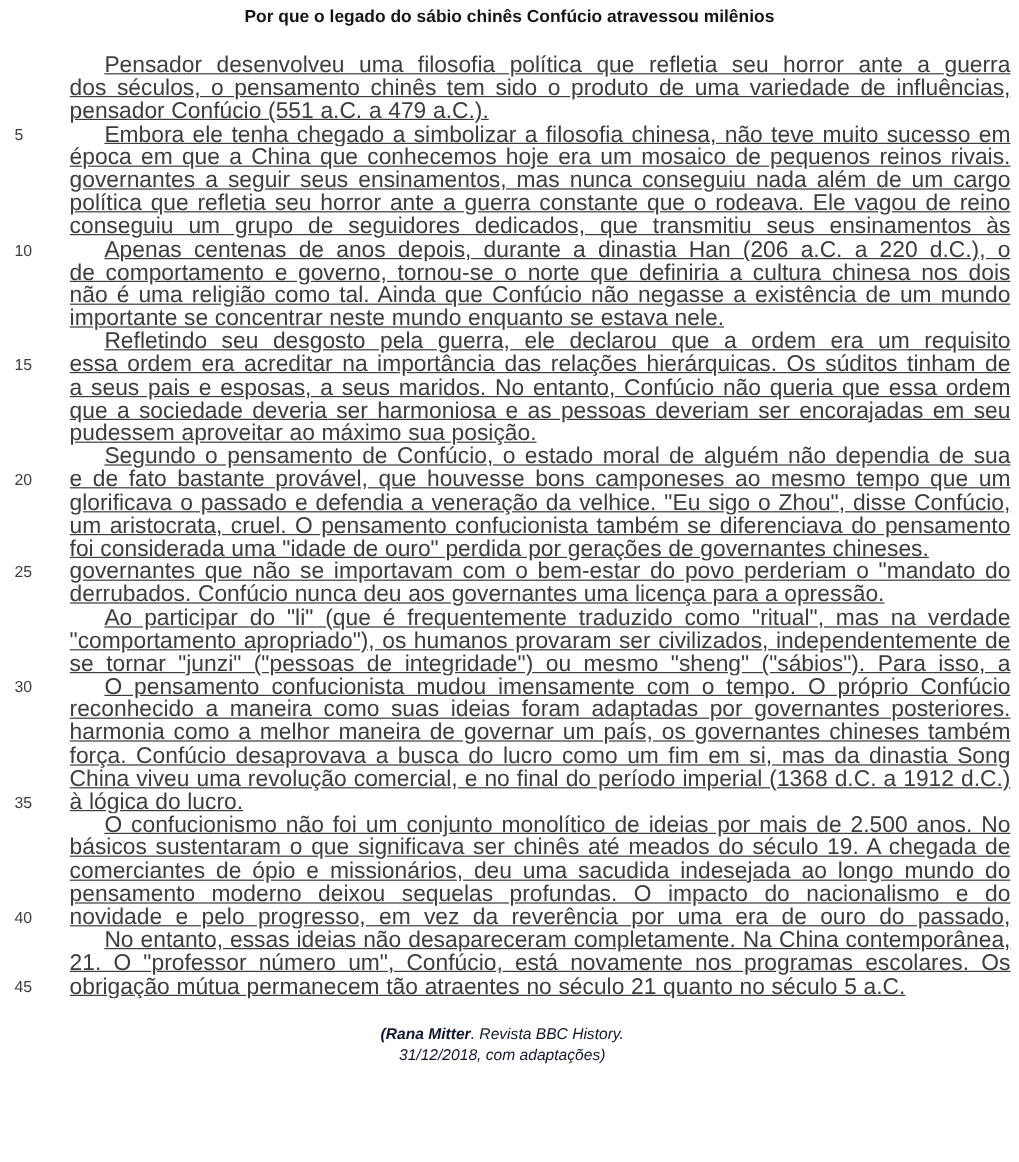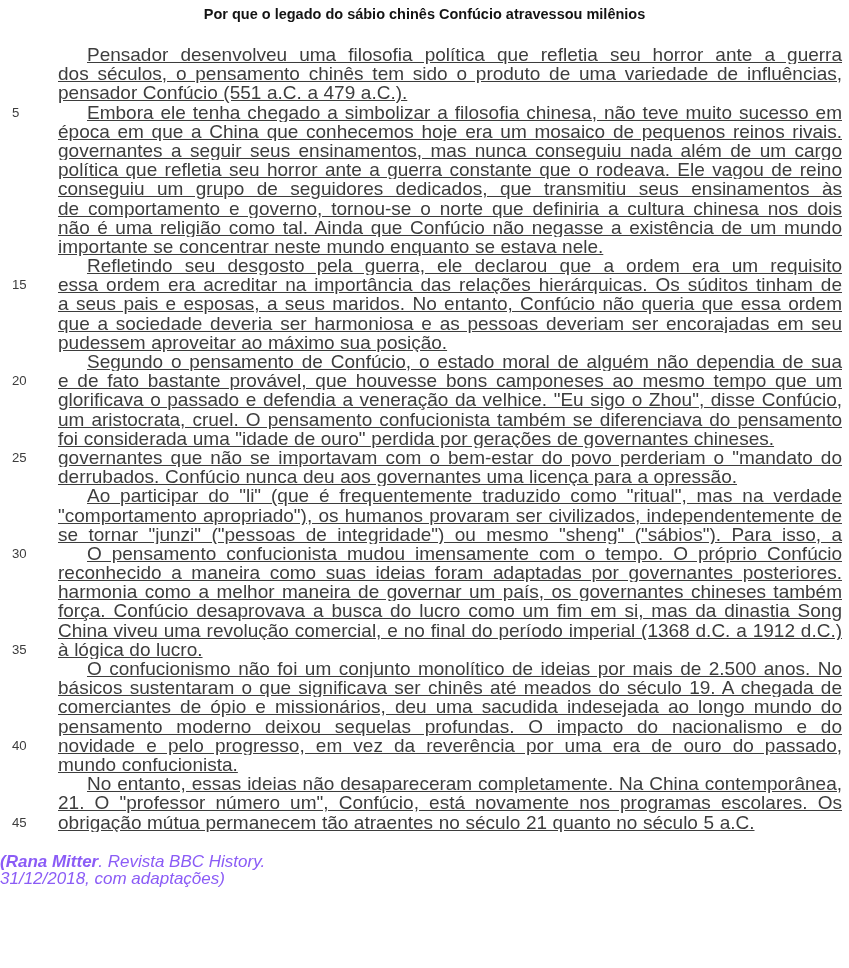--- a/index.html
+++ b/index.html
@@ -52,25 +52,25 @@
     text-align: justify;
     text-align-last: justify;
     word-spacing: 0.3px;
     text-decoration: underline;
   }
   .line-text.first { text-indent: 29px; }
   .line-text.end { text-align-last: left; }
   .source-citation {
     margin-top: 21px;
     padding-right: 12px;
-    text-align: left;
+    text-align: center;
     font-style: italic;
-    font-size: 17px;
+    font-size: 13px;
     line-height: 17px;
-    color: #8b5cf6;
+    color: #0f172a;
   }
   .source-citation .cite-bold { font-weight: bold; }
 </style>
 </head>
 <body>
 
 <div class="page">
   <h1 class="doc-title">Por que o legado do sábio chinês Confúcio atravessou milênios</h1>
 
   <div class="text-body" id="text-body">
@@ -100,20 +100,24 @@
       </div>
       <div class="line-row">
         <div class="line-num"></div>
         <div class="line-text">política que refletia seu horror ante a guerra constante que o rodeava. Ele vagou de reino em reino tentando persuadir os</div>
       </div>
       <div class="line-row">
         <div class="line-num"></div>
         <div class="line-text end">conseguiu um grupo de seguidores dedicados, que transmitiu seus ensinamentos às gerações seguintes.</div>
       </div>
       <div class="line-row">
+        <div class="line-num">10</div>
+        <div class="line-text first">Apenas centenas de anos depois, durante a dinastia Han (206 a.C. a 220 d.C.), o confucionismo, um sistema ético</div>
+      </div>
+      <div class="line-row">
         <div class="line-num"></div>
         <div class="line-text">de comportamento e governo, tornou-se o norte que definiria a cultura chinesa nos dois milênios seguintes. O confucionismo</div>
       </div>
       <div class="line-row">
         <div class="line-num"></div>
         <div class="line-text">não é uma religião como tal. Ainda que Confúcio não negasse a existência de um mundo espiritual, ele afirmou que era mais</div>
       </div>
       <div class="line-row">
         <div class="line-num"></div>
         <div class="line-text end">importante se concentrar neste mundo enquanto se estava nele.</div>
@@ -214,24 +218,20 @@
         <div class="line-num"></div>
         <div class="line-text">comerciantes de ópio e missionários, deu uma sacudida indesejada ao longo mundo do pensamento confucionista. O</div>
       </div>
       <div class="line-row">
         <div class="line-num"></div>
         <div class="line-text">pensamento moderno deixou sequelas profundas. O impacto do nacionalismo e do comunismo, e seu amor inerente pela</div>
       </div>
       <div class="line-row">
         <div class="line-num">40</div>
         <div class="line-text">novidade e pelo progresso, em vez da reverência por uma era de ouro do passado, destruíram muitas das certezas do antigo</div>
-      </div>
-      <div class="line-row">
-        <div class="line-num"></div>
-        <div class="line-text end">mundo confucionista.</div>
       </div>
       <div class="line-row">
         <div class="line-num"></div>
         <div class="line-text first">No entanto, essas ideias não desapareceram completamente. Na China contemporânea, o governo, que não está</div>
       </div>
       <div class="line-row">
         <div class="line-num"></div>
         <div class="line-text">21. O "professor número um", Confúcio, está novamente nos programas escolares. Os valores de ordem, hierarquia e</div>
       </div>
       <div class="line-row">

